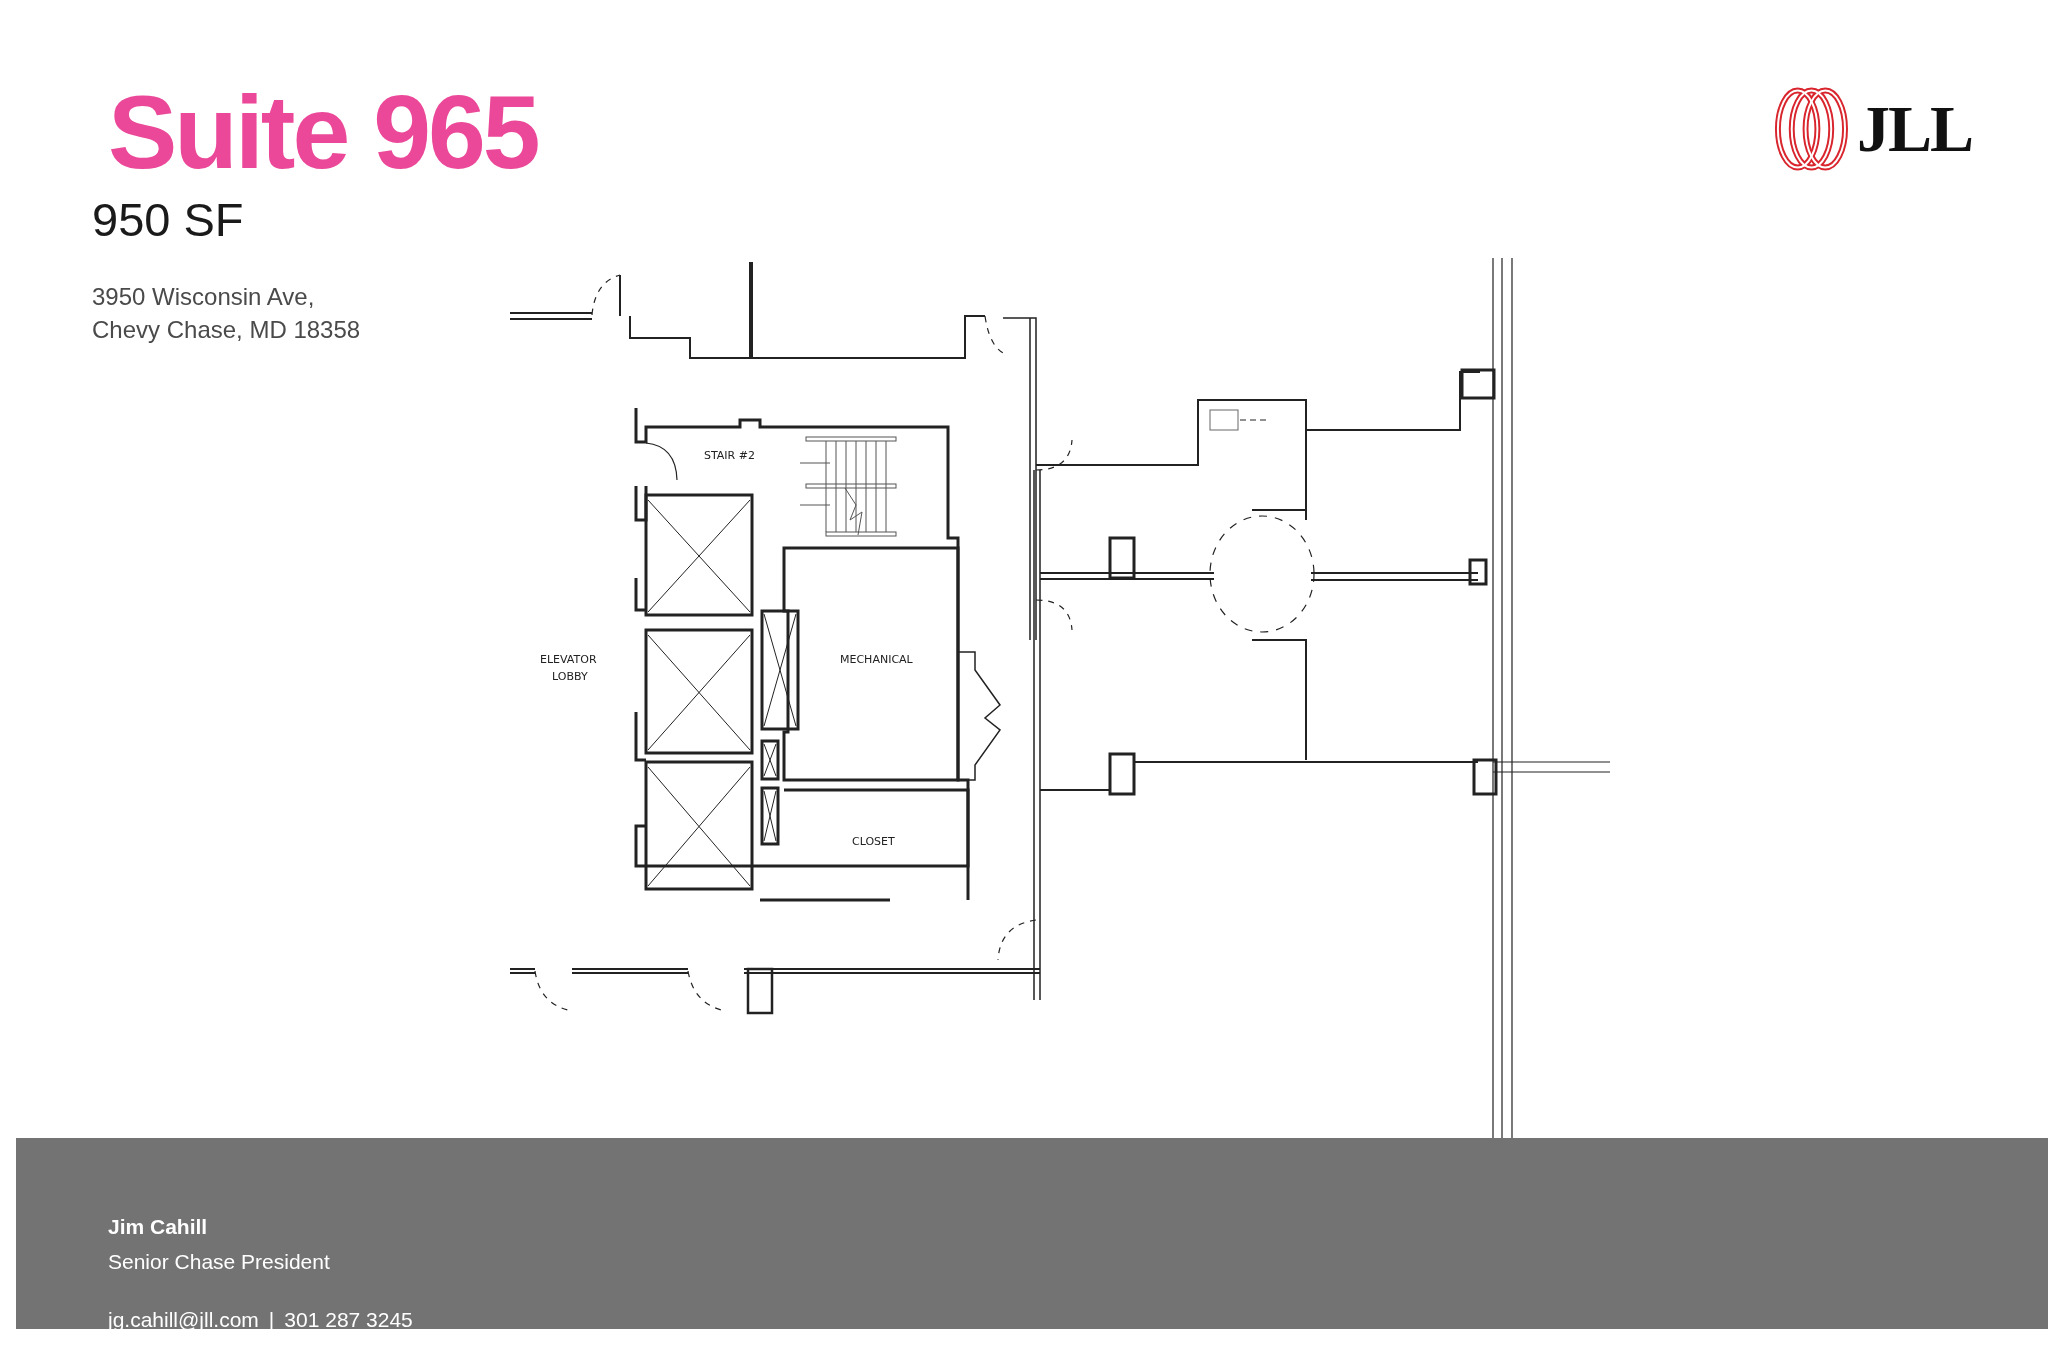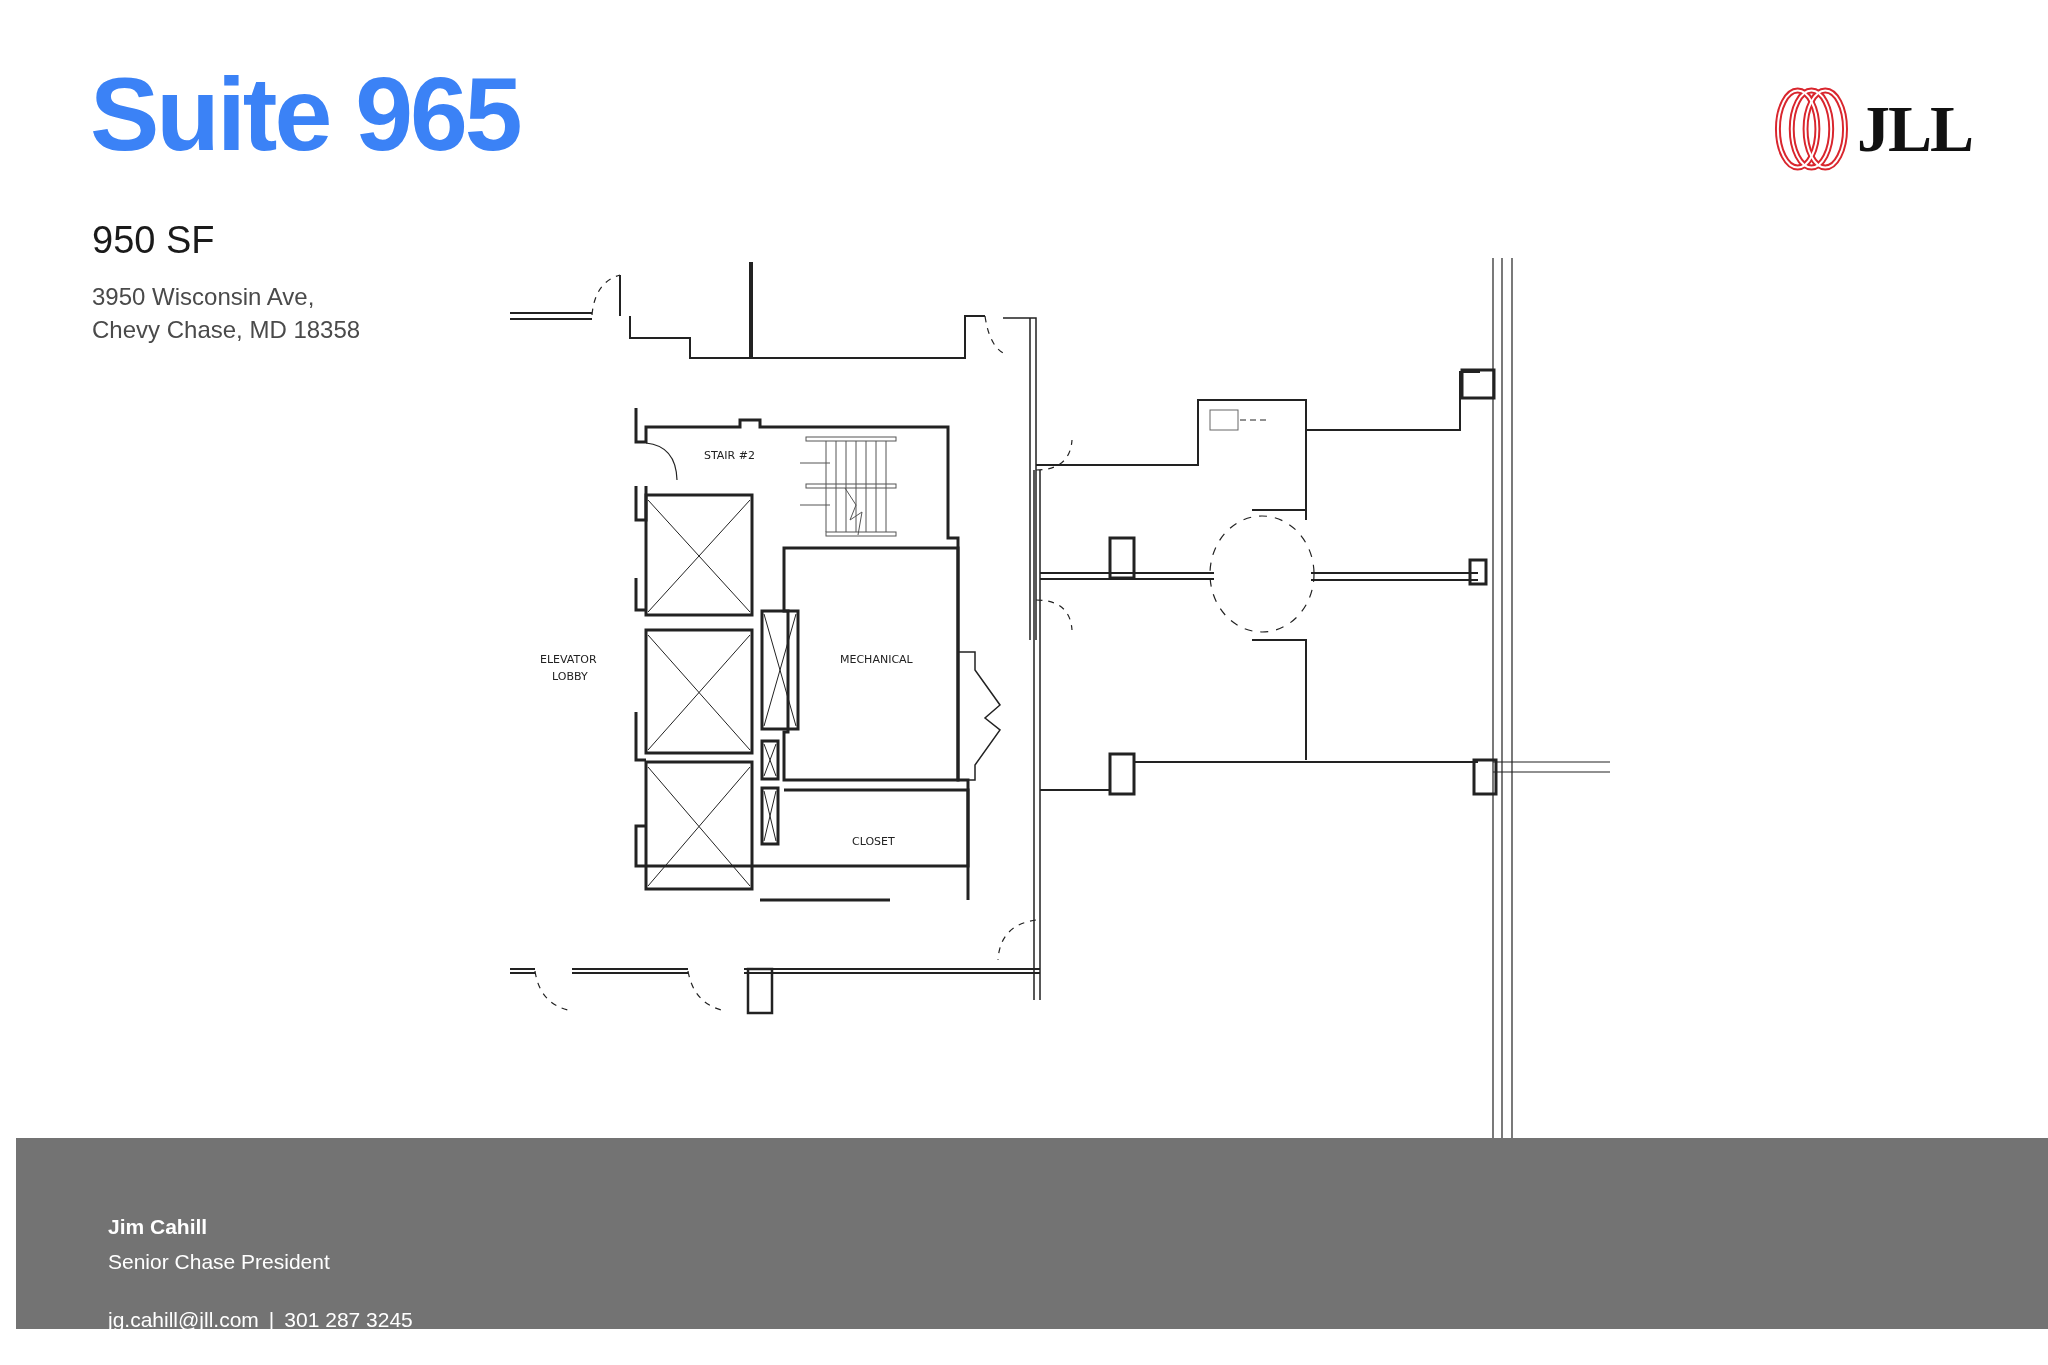--- a/index.html
+++ b/index.html
@@ -2,26 +2,26 @@
 <html><head>
   <meta charset="utf-8">
   <style>
     html, body { margin: 0; padding: 0; }
     body {
       width: 2048px; height: 1365px; position: relative; overflow: hidden;
       background: #ffffff; font-family: "Liberation Sans", sans-serif;
     }
     .title {
       position: absolute; left: 90px; top: 62px;
-      font-size: 104px; font-weight: bold; color: #3b82f6;
-      letter-spacing: -3px; line-height: 1; margin: 0;
+      font-size: 104px; font-weight: bold; color: #ec4899;
+      letter-spacing: -3px; line-height: 1; margin: 18px;
     }
     .area {
       position: absolute; left: 92px; top: 196px;
-      font-size: 38px; color: #1a1a1a; line-height: 1; margin-top: 25px;
+      font-size: 47px; color: #1a1a1a; line-height: 1;
     }
     .address {
       position: absolute; left: 92px; top: 280px;
       font-size: 24px; color: #4a4a4a; line-height: 33px;
     }
     .logo {
       position: absolute; left: 1772px; top: 84px; width: 200px; height: 90px;
       display: flex; align-items: center;
     }
     .logo-text {

